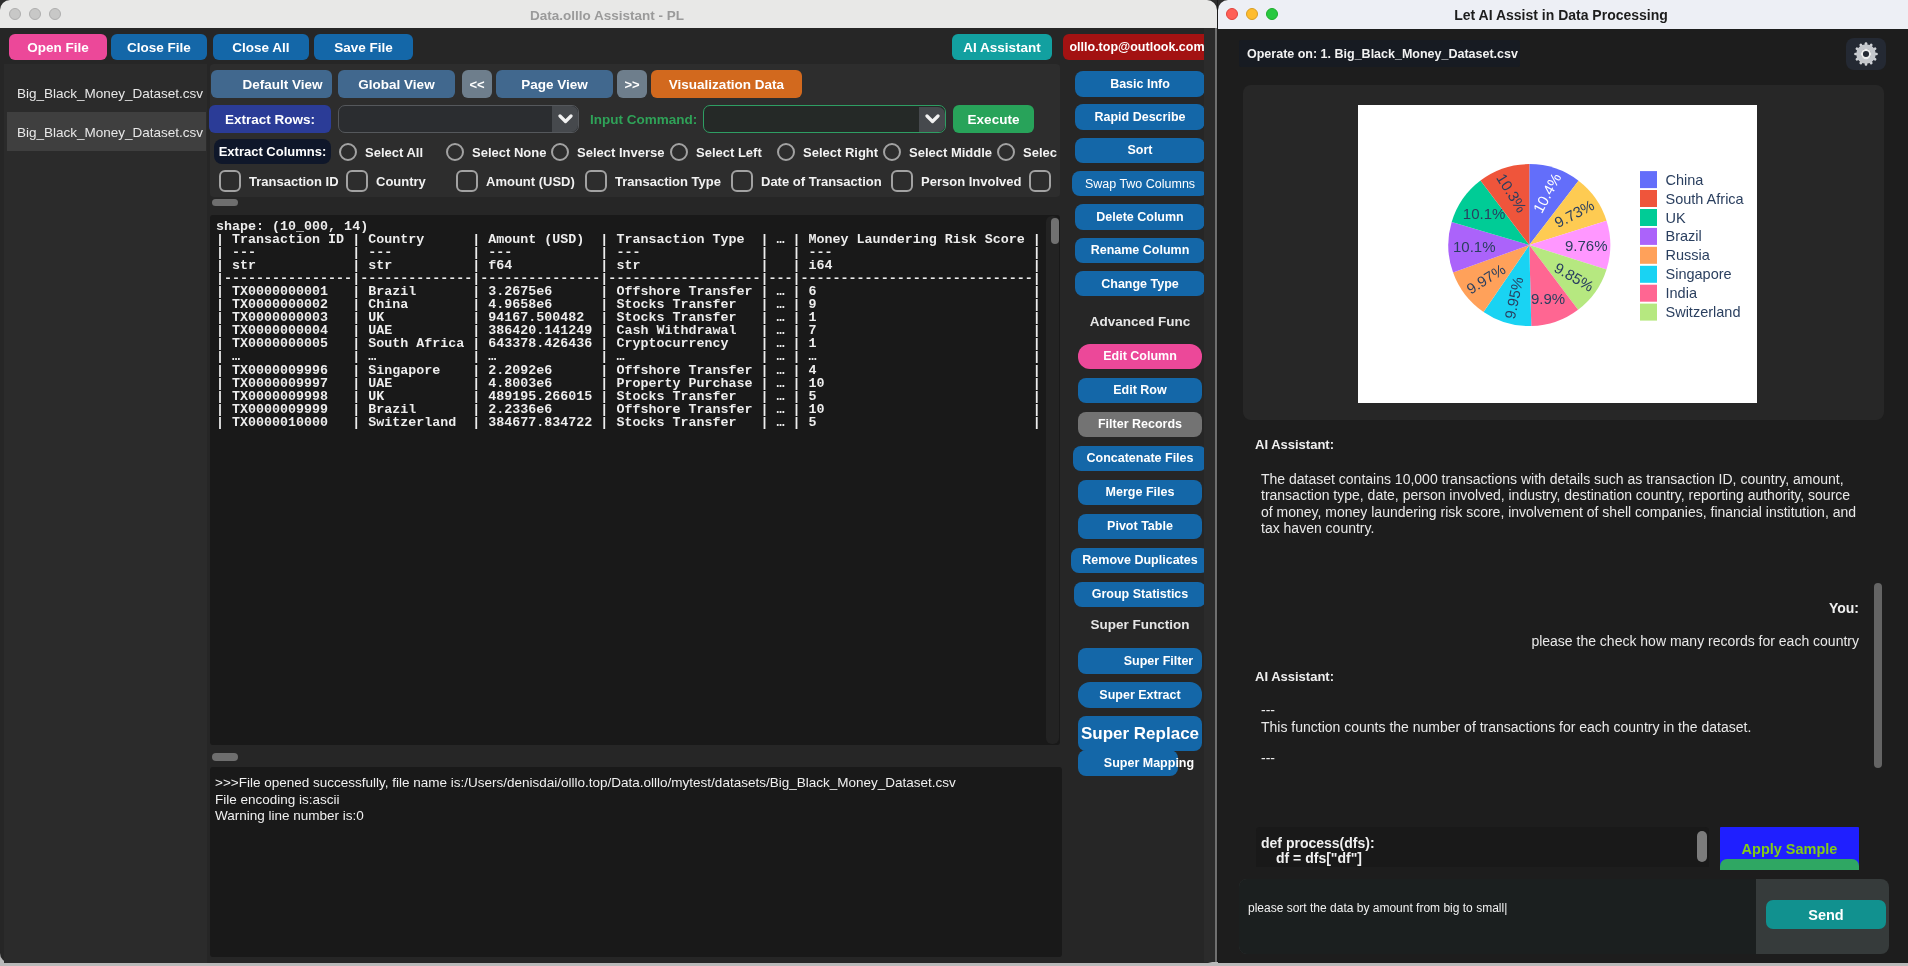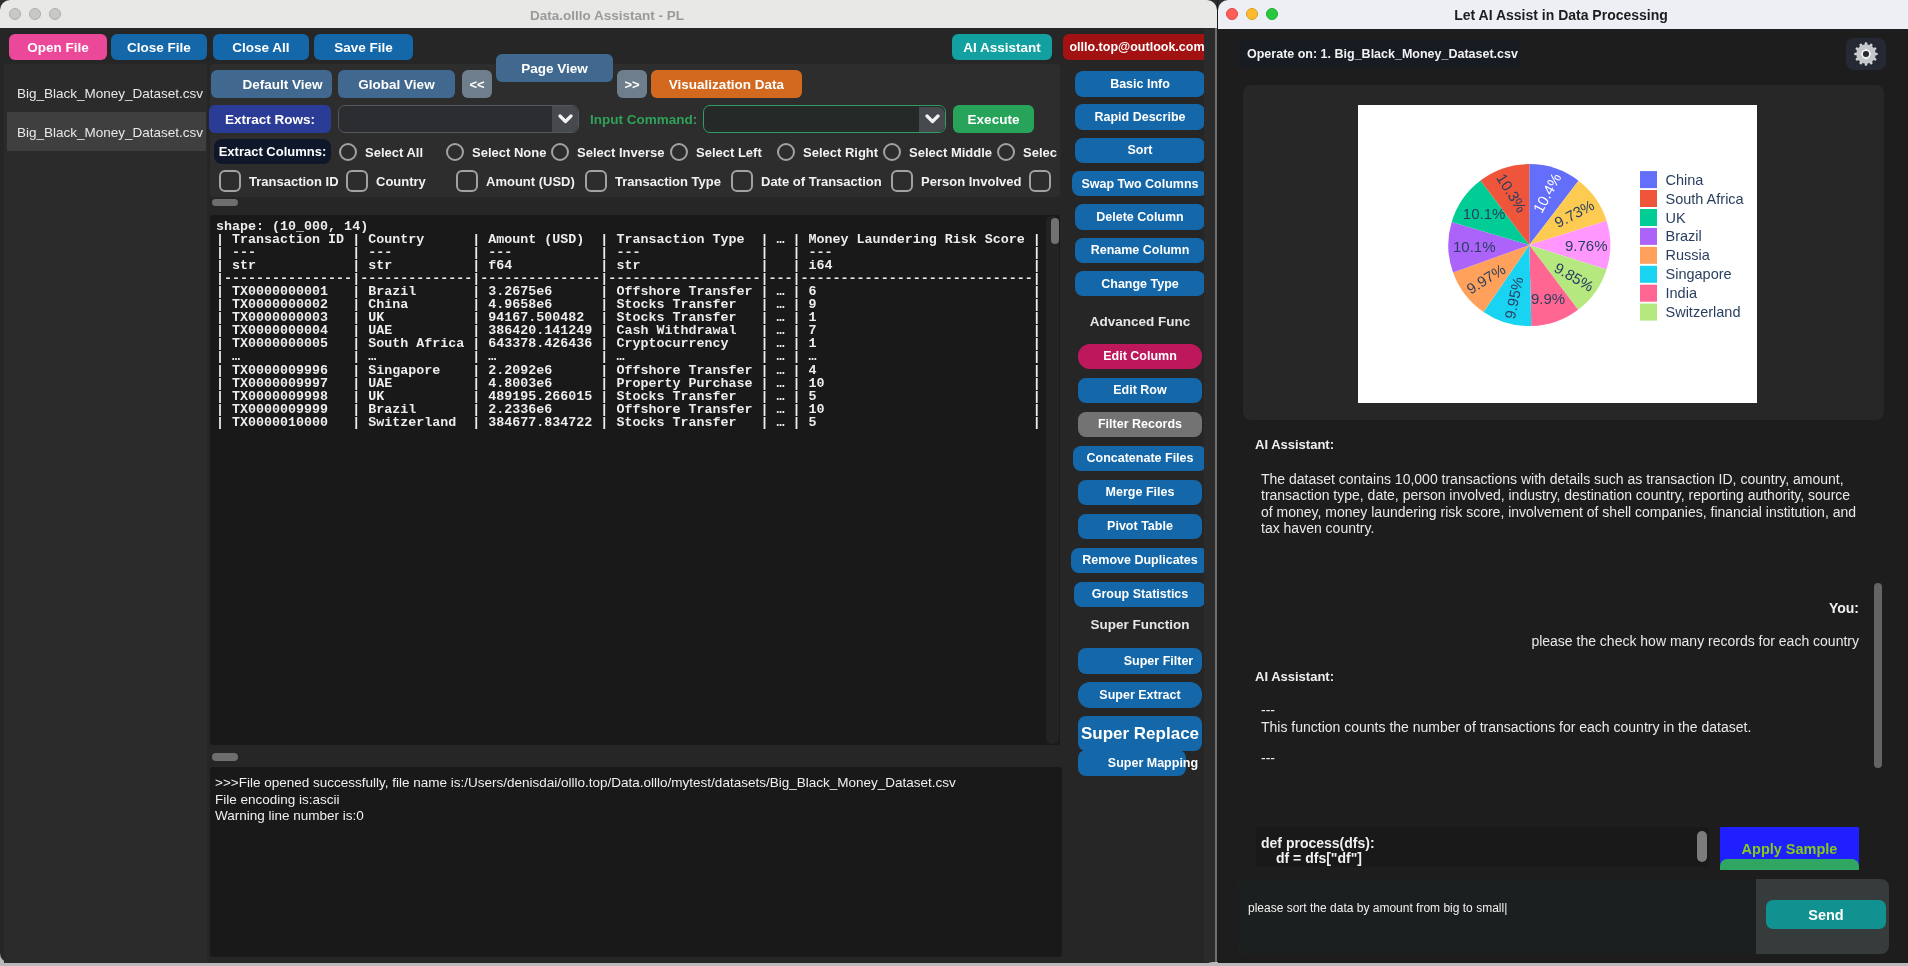--- a/index.html
+++ b/index.html
@@ -23,21 +23,21 @@
 <div class="btn" style="left:952px;top:34px;width:100px;height:26px;background:#12a0a0;border-radius:6px;font-size:13.5px;font-weight:600;color:#fff;">AI Assistant</div>
 <div class="btn" style="left:1063px;top:34px;width:148px;height:26px;background:#a31212;border-radius:6px;font-size:12.5px;font-weight:700;color:#fff;">olllo.top@outlook.com</div>
 <div class="abs" style="left:4px;top:64px;width:203px;height:899px;background:#2b2b2b"></div>
 <div class="abs" style="left:17px;top:92.5px;transform:translateY(-50%);font-size:13.5px;font-weight:400;color:#e8e8e8;white-space:nowrap;">Big_Black_Money_Dataset.csv</div>
 <div class="abs" style="left:7px;top:112px;width:199px;height:39px;background:#3f3f3f"></div>
 <div class="abs" style="left:17px;top:131.5px;transform:translateY(-50%);font-size:13.5px;font-weight:400;color:#e8e8e8;white-space:nowrap;">Big_Black_Money_Dataset.csv</div>
 <div class="abs" style="left:210px;top:64px;width:850px;height:133px;background:#2d2d2d;border-radius:4px"></div>
 <div class="btn" style="left:211px;top:70px;width:121px;height:28px;background:#41688e;border-radius:6px;font-size:13.5px;font-weight:700;color:#fff;padding-left:22px;">Default View</div>
 <div class="btn" style="left:338px;top:70px;width:117px;height:28px;background:#41688e;border-radius:6px;font-size:13.5px;font-weight:700;color:#fff;">Global View</div>
 <div class="btn" style="left:462px;top:70px;width:30px;height:28px;background:#6e7e8c;border-radius:6px;font-size:13px;font-weight:700;color:#fff;">&lt;&lt;</div>
-<div class="btn" style="left:496px;top:54px;width:117px;height:28px;background:#41688e;border-radius:6px;font-size:13.5px;font-weight:700;color:#fff;">Page View</div>
+<div class="btn" style="left:496px;top:70px;width:117px;height:28px;background:#41688e;border-radius:6px;font-size:13.5px;font-weight:700;color:#fff;">Page View</div>
 <div class="btn" style="left:617px;top:70px;width:30px;height:28px;background:#6e7e8c;border-radius:6px;font-size:13px;font-weight:700;color:#fff;">&gt;&gt;</div>
 <div class="btn" style="left:651px;top:70px;width:151px;height:28px;background:#d2691e;border-radius:6px;font-size:13.5px;font-weight:700;color:#fff;">Visualization Data</div>
 <div class="btn" style="left:209px;top:105px;width:122px;height:28px;background:#2b3c97;border-radius:6px;font-size:13.5px;font-weight:700;color:#fff;">Extract Rows:</div>
 <div class="abs" style="left:338px;top:105px;width:241px;height:28px;background:#2b2d30;border:1px solid #55585c;border-radius:7px"></div>
 <div class="abs" style="left:552px;top:106px;width:26px;height:26px;background:#46494d;border-radius:0 7px 7px 0;display:flex;align-items:center;justify-content:center">
     <svg width="15" height="10" viewBox="0 0 15 10">
       <path d="M2 2 L7.5 7.5 L13 2" stroke="#f2f2f2" stroke-width="3.2" fill="none" stroke-linecap="round" stroke-linejoin="round"></path>
     </svg>
   </div>
 <div class="abs" style="left:590px;top:119px;transform:translateY(-50%);font-size:13.5px;font-weight:700;color:#2fa258;white-space:nowrap;">Input Command:</div>
@@ -98,38 +98,38 @@
 <div class="abs" style="left:1046px;top:216px;width:13px;height:528px;background:#232323;border-radius:6px"></div>
 <div class="abs" style="left:1050.5px;top:217.5px;width:8.5px;height:26px;background:#717171;border-radius:4px"></div>
 <div class="abs" style="left:212px;top:753px;width:26px;height:8px;background:#6e6e6e;border-radius:4px"></div>
 <div class="abs" style="left:210px;top:767px;width:852px;height:190px;background:#191919;border-radius:3px"></div>
 <div class="abs" style="left:215px;top:781.5px;transform:translateY(-50%);font-size:13.5px;font-weight:400;color:#f0f0f0;white-space:nowrap;">&gt;&gt;&gt;File opened successfully, file name is:/Users/denisdai/olllo.top/Data.olllo/mytest/datasets/Big_Black_Money_Dataset.csv</div>
 <div class="abs" style="left:215px;top:798.5px;transform:translateY(-50%);font-size:13.5px;font-weight:400;color:#f0f0f0;white-space:nowrap;">File encoding is:ascii</div>
 <div class="abs" style="left:215px;top:815px;transform:translateY(-50%);font-size:13.5px;font-weight:400;color:#f0f0f0;white-space:nowrap;">Warning line number is:0</div>
 <div class="btn" style="left:1075.0px;top:71.0px;width:130px;height:25.5px;background:#1467a8;border-radius:8px;font-size:12.5px;font-weight:600;color:#fff;">Basic Info</div>
 <div class="btn" style="left:1075.0px;top:104.3px;width:130px;height:25.5px;background:#1467a8;border-radius:8px;font-size:12.5px;font-weight:600;color:#fff;">Rapid Describe</div>
 <div class="btn" style="left:1075.0px;top:137.6px;width:130px;height:25.5px;background:#1467a8;border-radius:8px;font-size:12.5px;font-weight:600;color:#fff;">Sort</div>
-<div class="btn" style="left:1072.0px;top:170.89999999999998px;width:136px;height:25.5px;background:#1467a8;border-radius:8px;font-size:12.5px;font-weight:700;color:#fff;">Swap Two Columns</div>
+<div class="btn" style="left:1072.0px;top:170.89999999999998px;width:136px;height:25.5px;background:#1467a8;border-radius:8px;font-size:12.5px;font-weight:400;color:#fff;">Swap Two Columns</div>
 <div class="btn" style="left:1075.0px;top:204.2px;width:130px;height:25.5px;background:#1467a8;border-radius:8px;font-size:12.5px;font-weight:600;color:#fff;">Delete Column</div>
 <div class="btn" style="left:1075.0px;top:237.5px;width:130px;height:25.5px;background:#1467a8;border-radius:8px;font-size:12.5px;font-weight:600;color:#fff;">Rename Column</div>
 <div class="btn" style="left:1075.0px;top:270.79999999999995px;width:130px;height:25.5px;background:#1467a8;border-radius:8px;font-size:12.5px;font-weight:600;color:#fff;">Change Type</div>
 <div class="abs" style="left:1140px;top:320.5px;transform:translateY(-50%);font-size:13.5px;font-weight:700;color:#e6e6e6;white-space:nowrap;transform:translate(-50%,-50%);">Advanced Func</div>
-<div class="btn" style="left:1078.0px;top:343.5px;width:124px;height:25.5px;background:#be185d;border-radius:12px;font-size:12.5px;font-weight:600;color:#fff;">Edit Column</div>
+<div class="btn" style="left:1078.0px;top:343.5px;width:124px;height:25.5px;background:#ec4899;border-radius:12px;font-size:12.5px;font-weight:600;color:#fff;">Edit Column</div>
 <div class="btn" style="left:1078.0px;top:377.5px;width:124px;height:25.5px;background:#1467a8;border-radius:8px;font-size:12.5px;font-weight:600;color:#fff;">Edit Row</div>
 <div class="btn" style="left:1078.0px;top:411.5px;width:124px;height:25.5px;background:#737373;border-radius:8px;font-size:12.5px;font-weight:600;color:#fff;">Filter Records</div>
 <div class="btn" style="left:1073.0px;top:445.5px;width:134px;height:25.5px;background:#1467a8;border-radius:8px;font-size:12.5px;font-weight:600;color:#fff;">Concatenate Files</div>
 <div class="btn" style="left:1078.0px;top:479.5px;width:124px;height:25.5px;background:#1467a8;border-radius:8px;font-size:12.5px;font-weight:600;color:#fff;">Merge Files</div>
 <div class="btn" style="left:1078.0px;top:513.5px;width:124px;height:25.5px;background:#1467a8;border-radius:8px;font-size:12.5px;font-weight:600;color:#fff;">Pivot Table</div>
 <div class="btn" style="left:1071.0px;top:547.5px;width:138px;height:25.5px;background:#1467a8;border-radius:8px;font-size:12.5px;font-weight:600;color:#fff;">Remove Duplicates</div>
 <div class="btn" style="left:1074.0px;top:581.5px;width:132px;height:25.5px;background:#1467a8;border-radius:8px;font-size:12.5px;font-weight:600;color:#fff;">Group Statistics</div>
 <div class="abs" style="left:1140px;top:623.5px;transform:translateY(-50%);font-size:13.5px;font-weight:700;color:#e6e6e6;white-space:nowrap;transform:translate(-50%,-50%);">Super Function</div>
 <div class="btn" style="left:1078.0px;top:648px;width:124px;height:25.5px;background:#1467a8;border-radius:8px;font-size:12.5px;font-weight:600;color:#fff;padding-left:37px;">Super Filter</div>
 <div class="btn" style="left:1078.0px;top:682px;width:124px;height:25.5px;background:#1467a8;border-radius:12px;font-size:12.5px;font-weight:600;color:#fff;">Super Extract</div>
 <div class="btn" style="left:1078.0px;top:716px;width:124px;height:35px;background:#1467a8;border-radius:8px;font-size:17px;font-weight:600;color:#fff;">Super Replace</div>
-<div class="btn" style="left:1078.0px;top:750px;width:108px;height:25.5px;background:#1467a8;border-radius:8px;font-size:12.5px;font-weight:600;color:#fff;padding-left:42px;">Super Mapping</div>
+<div class="btn" style="left:1078.0px;top:750px;width:100px;height:25.5px;background:#1467a8;border-radius:8px;font-size:12.5px;font-weight:600;color:#fff;padding-left:42px;">Super Mapping</div>
 <div class="abs" style="left:1204px;top:28px;width:11px;height:934px;background:#2b2b2b"></div>
 <div class="abs" style="left:1215px;top:28px;width:2px;height:934px;background:#6f6f6f"></div>
 <div class="abs" style="left:1217px;top:0px;width:1px;height:962px;background:#1b1b1b"></div>
 <div class="abs" style="left:1218px;top:0;width:690px;height:962.5px;background:#1d1d1d;border-radius:10px 0 0 0;overflow:hidden"></div>
 <div class="abs" style="left:1218px;top:0;width:690px;height:29px;background:#edeff5;border-radius:10px 0 0 0"></div>
 <div class="abs" style="left:1226px;top:8px;width:12px;height:12px;border-radius:50%;background:#ff5f57;border:1px solid #e0443e"></div>
 <div class="abs" style="left:1246px;top:8px;width:12px;height:12px;border-radius:50%;background:#febc2e;border:1px solid #d89e24"></div>
 <div class="abs" style="left:1265.5px;top:8px;width:12px;height:12px;border-radius:50%;background:#28c840;border:1px solid #1dad2b"></div>
 <div class="abs" style="left:1561px;top:14.5px;transform:translateY(-50%);font-size:14px;font-weight:700;color:#1d1d1d;white-space:nowrap;transform:translate(-50%,-50%);">Let AI Assist in Data Processing</div>
 <div class="abs" style="left:1239px;top:40px;width:281px;height:27px;background:#171b22;border-radius:2px"></div>

